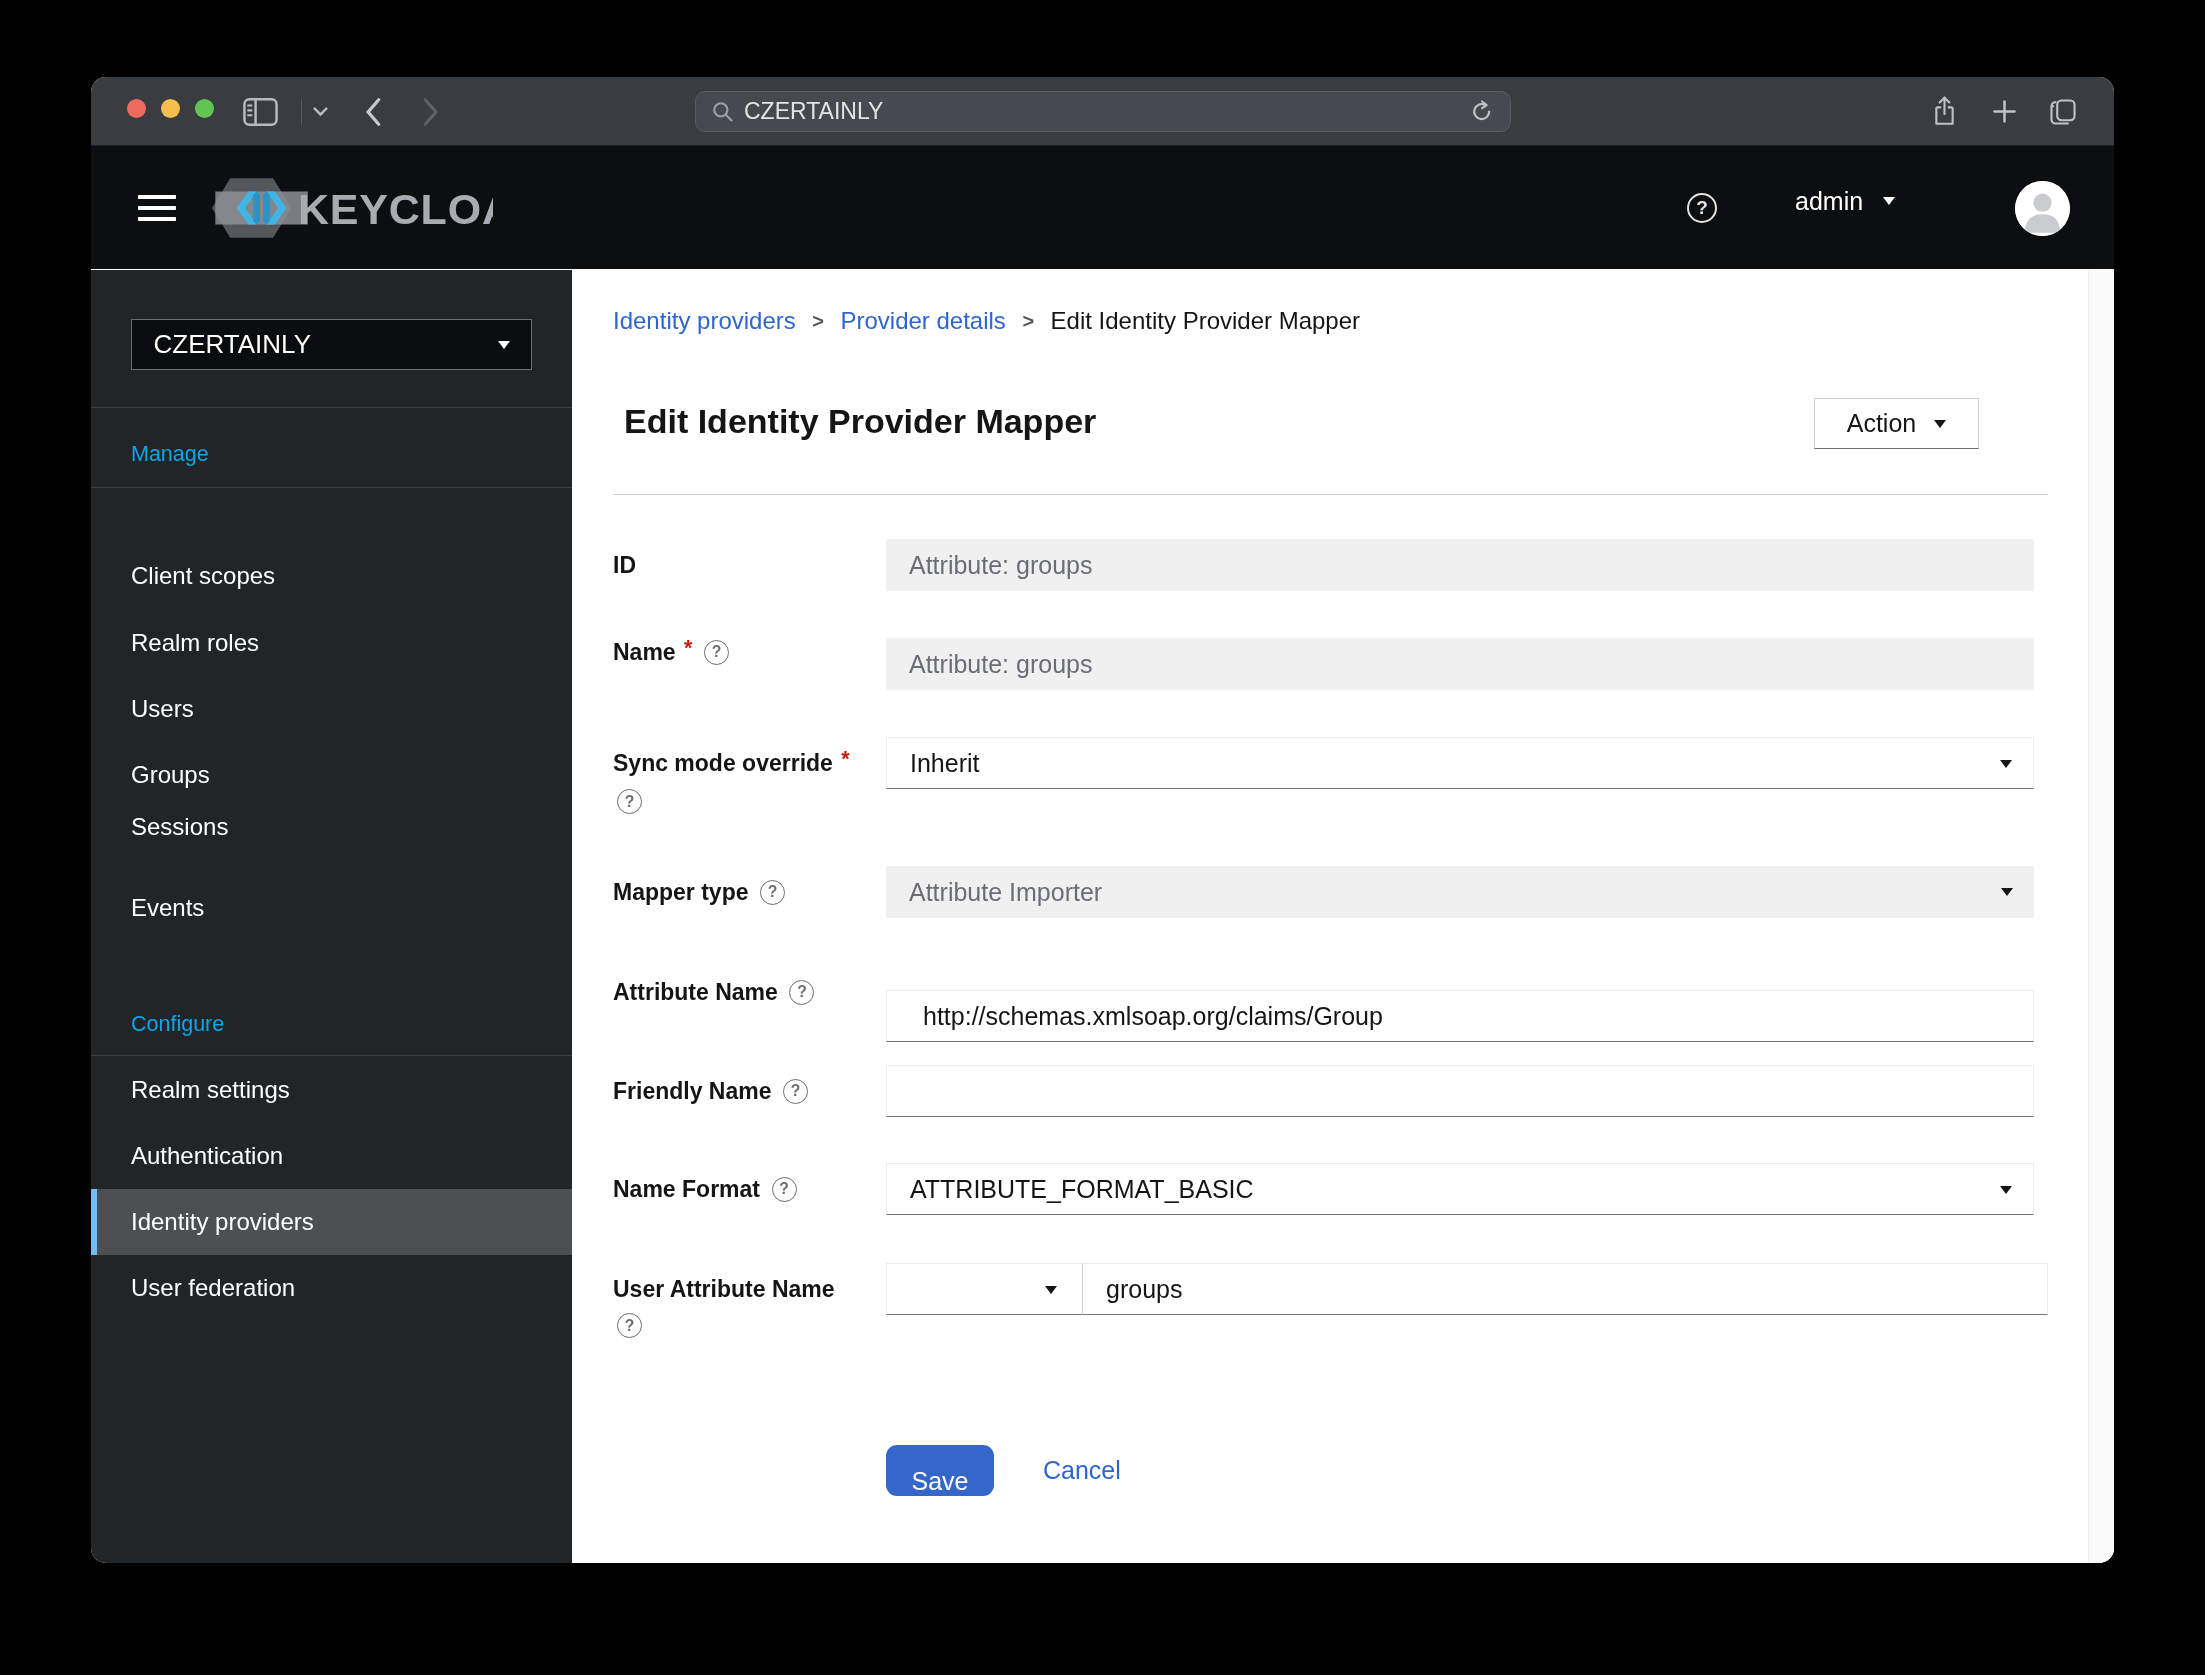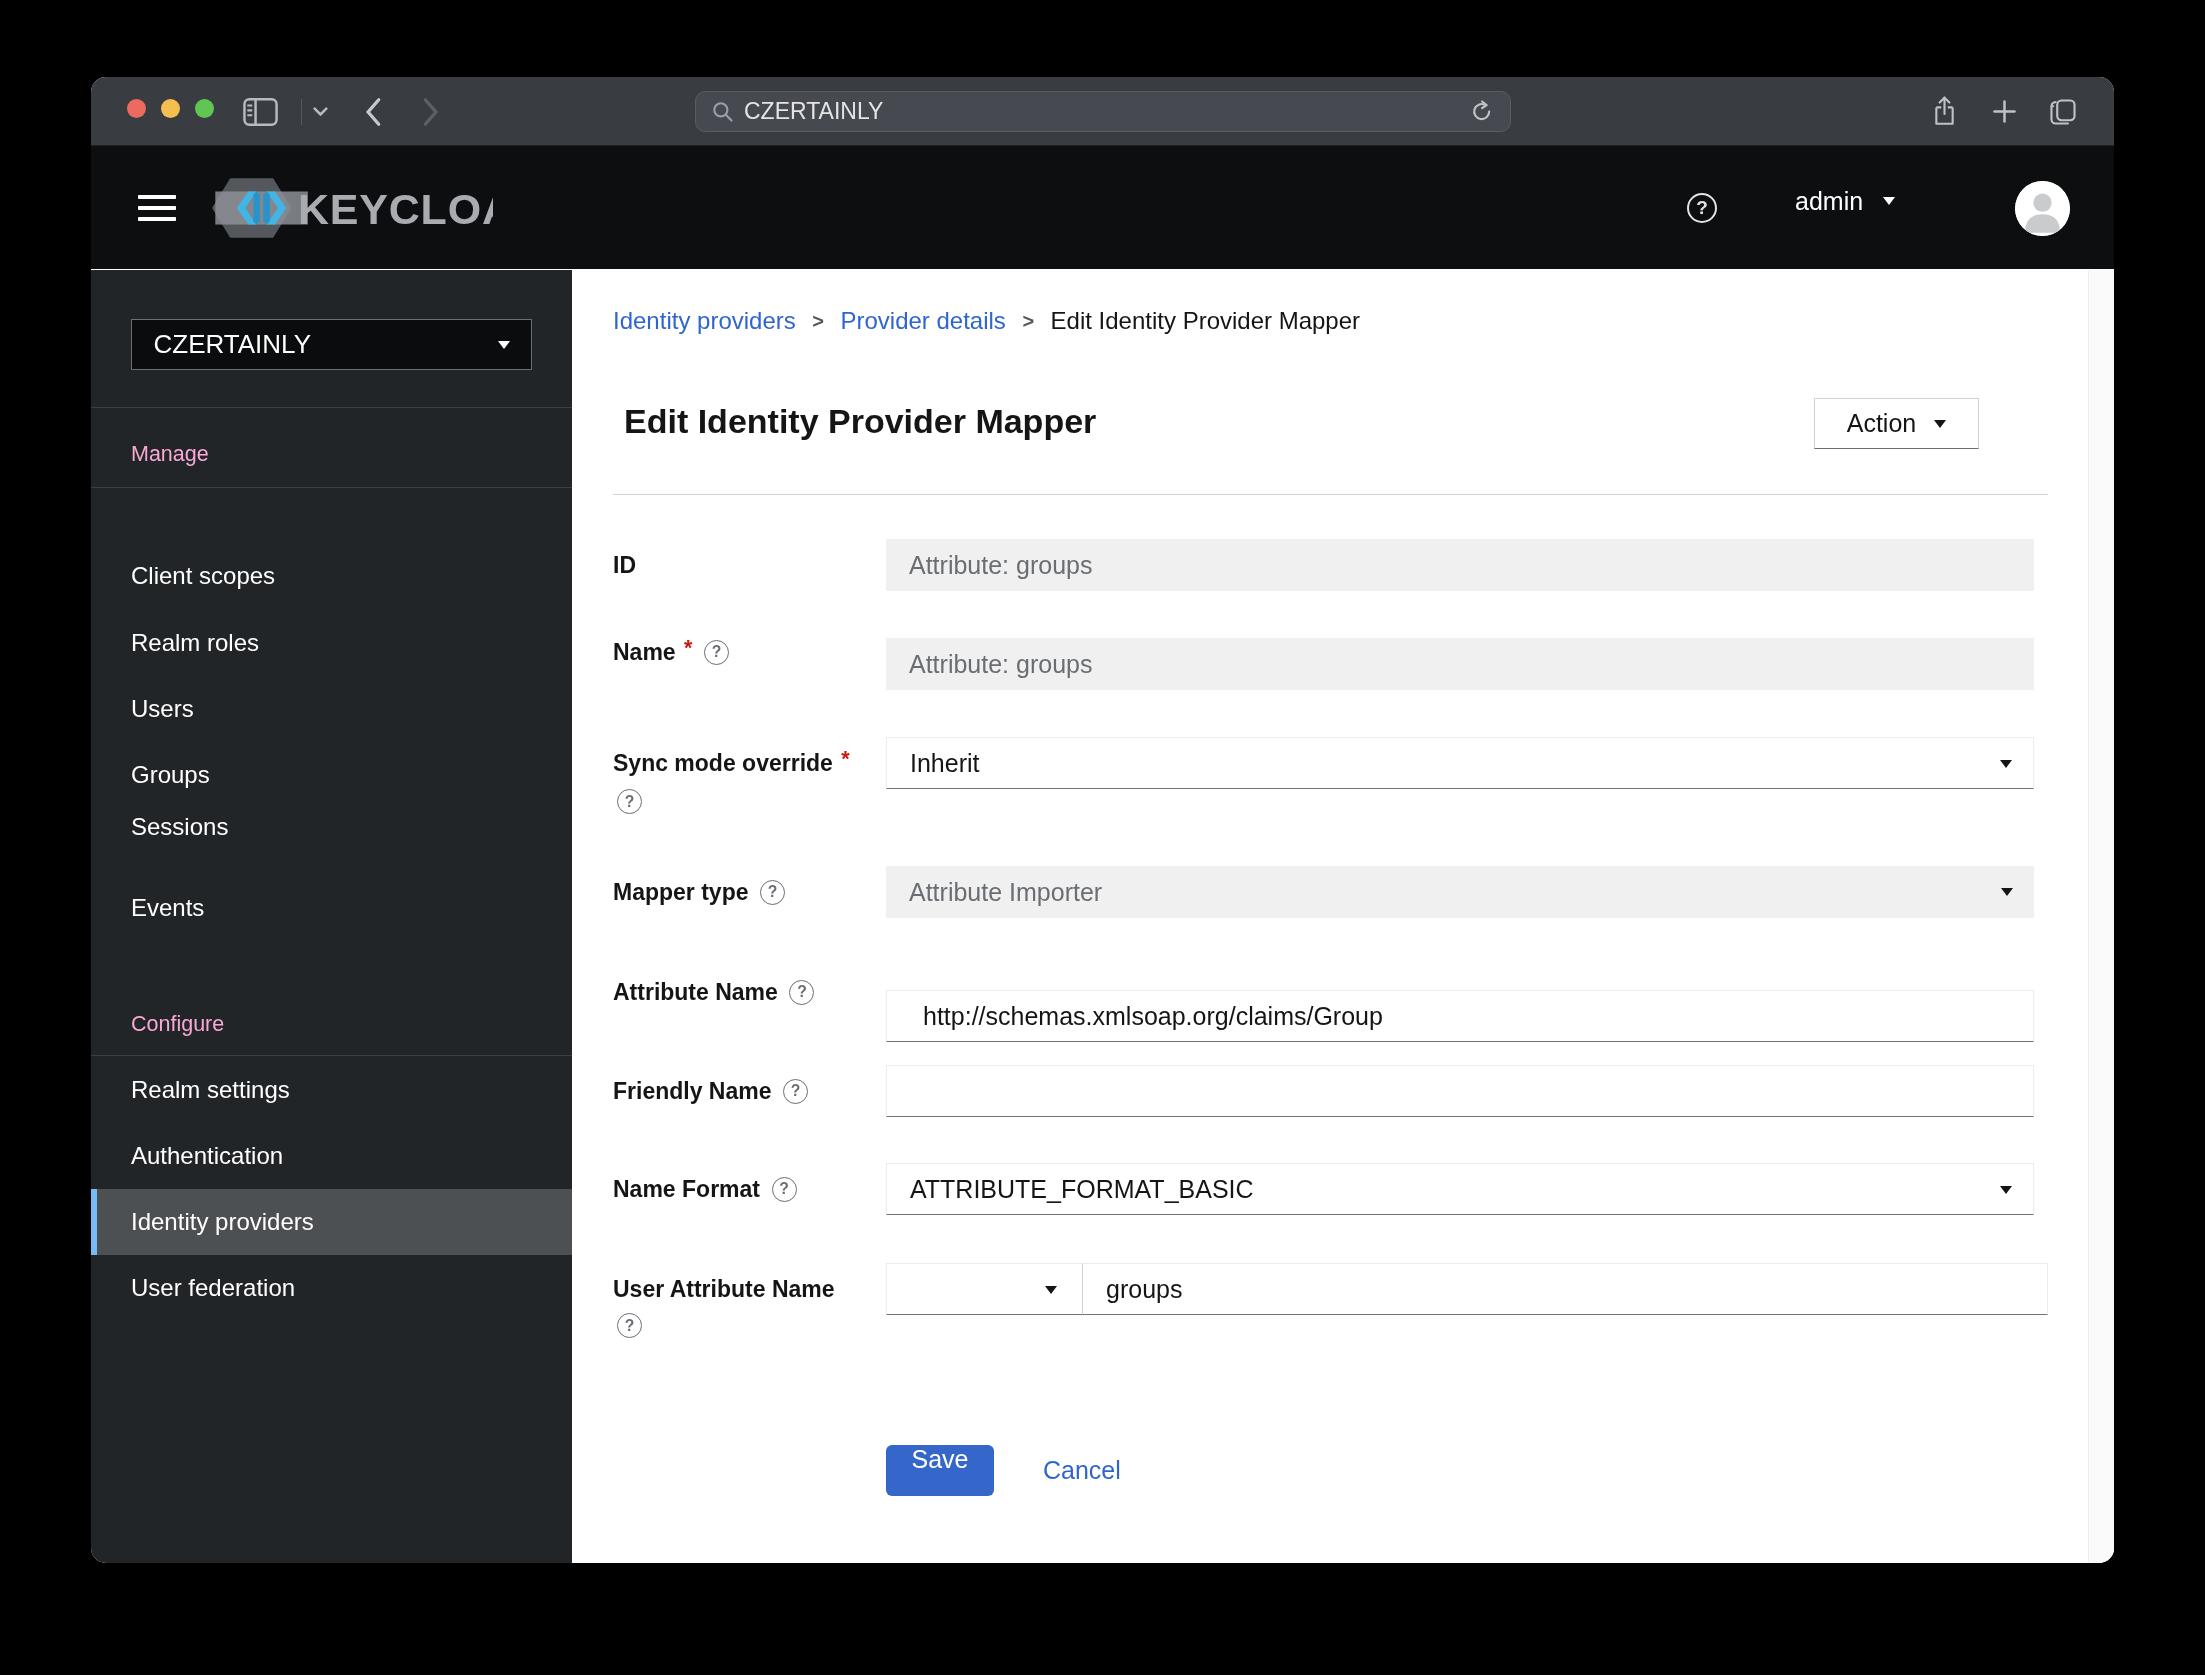--- a/index.html
+++ b/index.html
@@ -33,21 +33,21 @@
   .mh-user .uname{color:#fff;font-size:25px;}
   .caret-down-w{width:0;height:0;border-left:6.6px solid transparent;border-right:6.6px solid transparent;border-top:8.3px solid #fff;}
   .avatar{position:absolute;left:1924px;top:35px;width:55px;height:55px;border-radius:50%;background:#fff;overflow:hidden;}
 
   
   .sidebar{position:absolute;left:0;top:193px;width:481px;height:1294px;background:#222528;}
   .realm-box{position:absolute;left:40px;top:49px;width:401px;height:51px;background:#0b0c0d;
     border:0.8px solid #6a6e73;display:flex;align-items:center;padding:0 21.5px;cursor:pointer;}
   .realm-box .rname{color:#fff;font-size:26px;flex:1;}
   .sb-divider{position:absolute;left:0;width:481px;height:0.8px;background:#3b3e42;}
-  .sb-group-label{position:absolute;left:40px;color:#f9a8d4;font-size:21.5px;}
+  .sb-group-label{position:absolute;left:40px;color:#0ea5e9;font-size:21.5px;}
   .nav-item{position:absolute;left:0;width:481px;height:66px;display:flex;align-items:center;
     padding-left:40px;color:#fff;font-size:24px;cursor:pointer;}
   .nav-item.active{background:#4d5053;}
   .nav-accent{position:absolute;left:0;top:0;width:5.8px;height:66px;background:#73bcf7;}
 
   
   .content{position:absolute;left:481px;top:193px;width:1543px;height:1294px;background:#fff;}
   .gutter{position:absolute;right:0;top:0;width:27px;height:1294px;background:#fafafa;border-left:0.8px solid #ededed;}
   .breadcrumb{position:absolute;left:41px;top:37px;display:flex;align-items:center;font-size:24px;}
   .crumb-link{color:#2f65d0;cursor:pointer;}
@@ -71,21 +71,21 @@
     padding:0 23px;font-size:25px;color:#151515;}
   .ctrl.disabled{background:#f0f0f0;border:none;color:#6a6e73;}
   .sel-caret{position:absolute;right:21.5px;top:21.5px;width:0;height:0;
     border-left:6.6px solid transparent;border-right:6.6px solid transparent;border-top:8.3px solid #151515;}
   .split-sel{position:absolute;left:314px;width:197px;height:52px;background:#fff;
     border:0.8px solid #ececec;border-right:0.8px solid #d2d2d2;border-bottom:1.7px solid #6f7276;cursor:pointer;}
   .split-input{position:absolute;left:511px;width:965px;height:52px;background:#fff;
     border:0.8px solid #ececec;border-left:none;border-bottom:1.7px solid #6f7276;
     display:flex;align-items:center;padding:0 23px;font-size:25px;color:#151515;}
   .save-btn{position:absolute;left:314px;top:1175px;width:108px;height:51px;background:#3567cb;
-    border:none;border-radius:6px;color:#fff;font-size:25px;display:flex;align-items:flex-start;justify-content:center;cursor:pointer;}
+    border:none;border-radius:11px;color:#fff;font-size:25px;display:flex;align-items:flex-end;justify-content:center;cursor:pointer;}
   .cancel-link{position:absolute;left:471px;top:1186px;font-size:25px;color:#2f65d0;cursor:pointer;}
   svg{display:block;}
 </style>
 </head>
 <body>
 
 <div class="window">
 
   <div class="toolbar">
     <div class="traffic t-red"></div>

